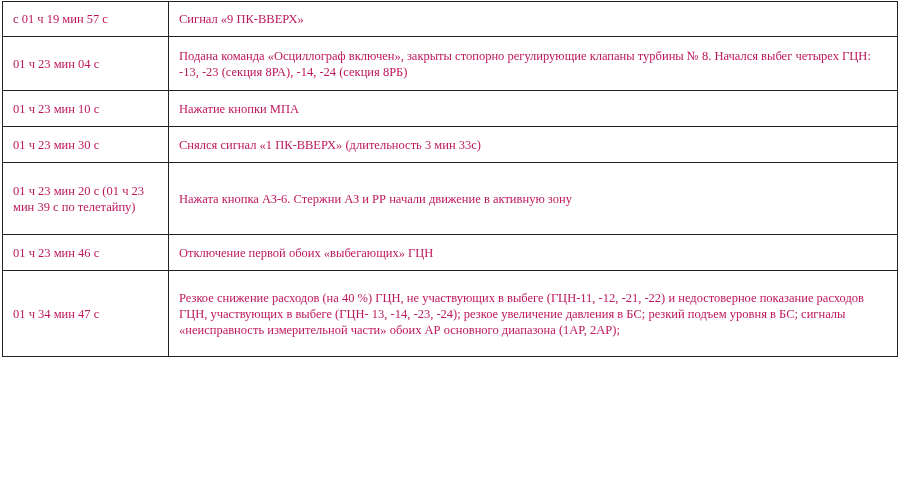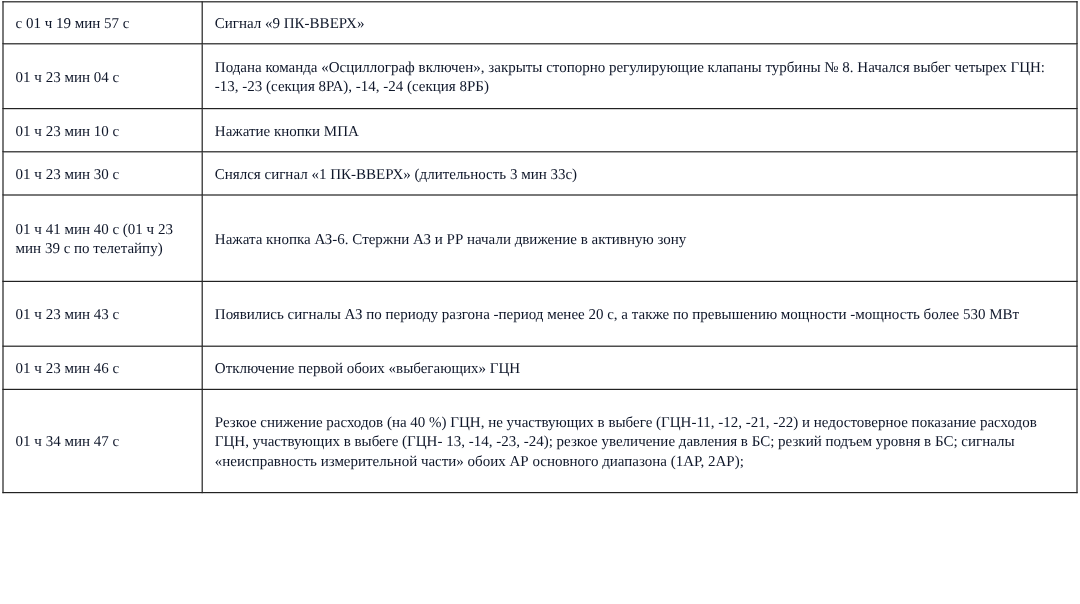--- a/index.html
+++ b/index.html
@@ -3,21 +3,21 @@
 <meta charset="utf-8">
 <style>
   html, body { margin: 0; padding: 0; background: #ffffff; }
   body { width: 900px; height: 503px; overflow: hidden; position: relative; }
   table.chrono {
     position: absolute; left: 2px; top: 1px;
     width: 896px;
     border-collapse: collapse;
     font-family: "Liberation Serif", "DejaVu Serif", serif;
     font-size: 12.5px;
-    color: #0f172a;
+    color: #be185d;
   }
   table.chrono td {
     border: 1.5px solid #222;
     padding: 0 10px;
     vertical-align: middle;
     line-height: 16px;
   }
   td.time { width: 145px; }
   td.event { }
 </style>
@@ -36,26 +36,22 @@
     </tr>
     <tr style="height:36px">
       <td class="time">01 ч 23 мин 10 с</td>
       <td class="event">Нажатие кнопки МПА</td>
     </tr>
     <tr style="height:36px">
       <td class="time">01 ч 23 мин 30 с</td>
       <td class="event">Снялся сигнал «1 ПК-ВВЕРХ» (длительность 3 мин 33с)</td>
     </tr>
     <tr style="height:72px">
-      <td class="time">01 ч 41 мин 40 с (01 ч 23 мин 39 с по телетайпу)</td>
+      <td class="time">01 ч 23 мин 20 с (01 ч 23 мин 39 с по телетайпу)</td>
       <td class="event">Нажата кнопка АЗ-6. Стержни АЗ и РР начали движение в активную зону</td>
-    </tr>
-    <tr style="height:54px">
-      <td class="time">01 ч 23 мин 43 с</td>
-      <td class="event">Появились сигналы АЗ по периоду разгона -период менее 20 с, а также по превышению мощности -мощность более 530 МВт</td>
     </tr>
     <tr style="height:36px">
       <td class="time">01 ч 23 мин 46 с</td>
       <td class="event">Отключение первой обоих «выбегающих» ГЦН</td>
     </tr>
     <tr style="height:86px">
       <td class="time">01 ч 34 мин 47 с</td>
       <td class="event">Резкое снижение расходов (на 40 %) ГЦН, не участвующих в выбеге (ГЦН-11, -12, -21, -22) и недостоверное показание расходов ГЦН, участвующих в выбеге (ГЦН- 13, -14, -23, -24); резкое увеличение давления в БС; резкий подъем уровня в БС; сигналы «неисправность измерительной части» обоих АР основного диапазона (1АР, 2АР);</td>
     </tr>
   </tbody>

